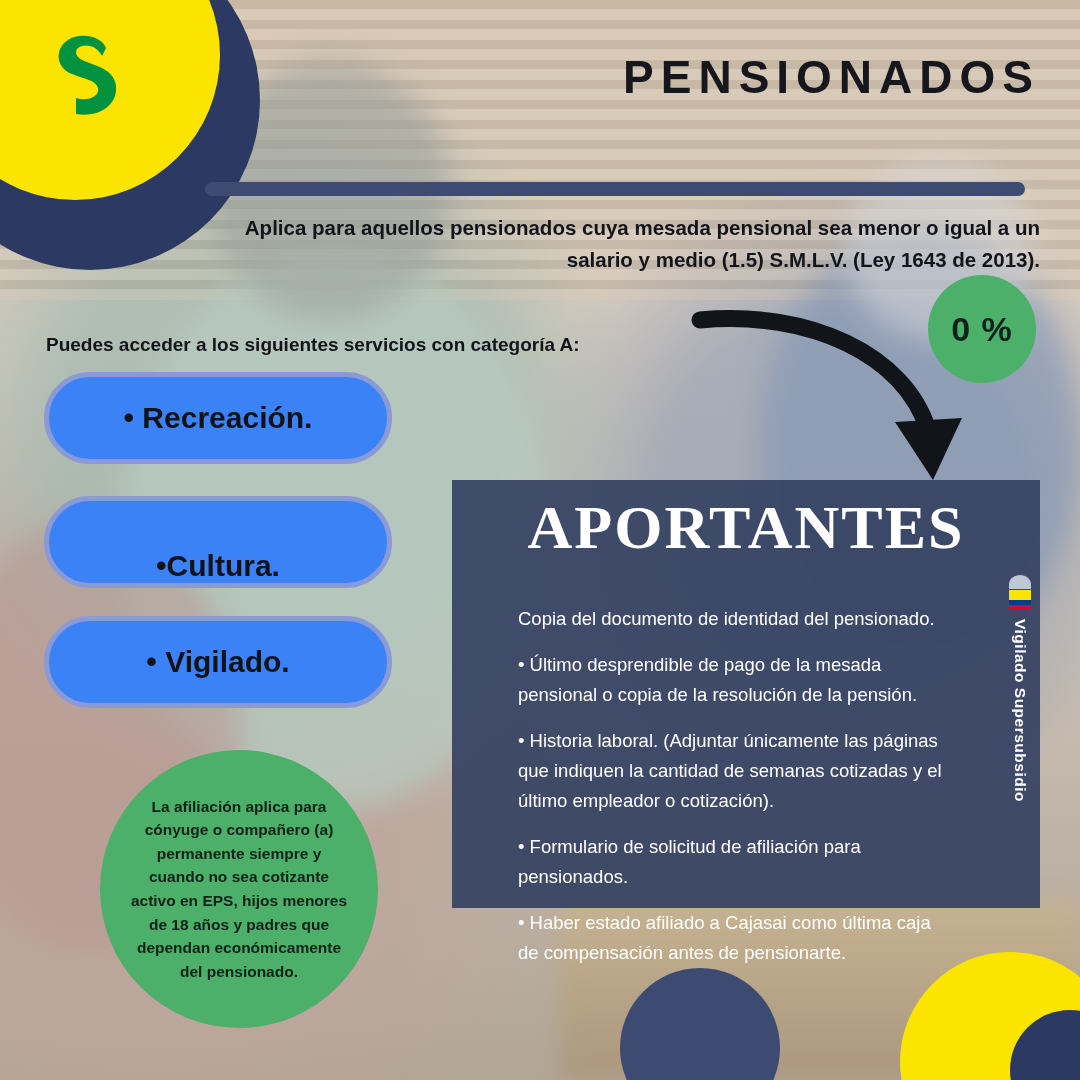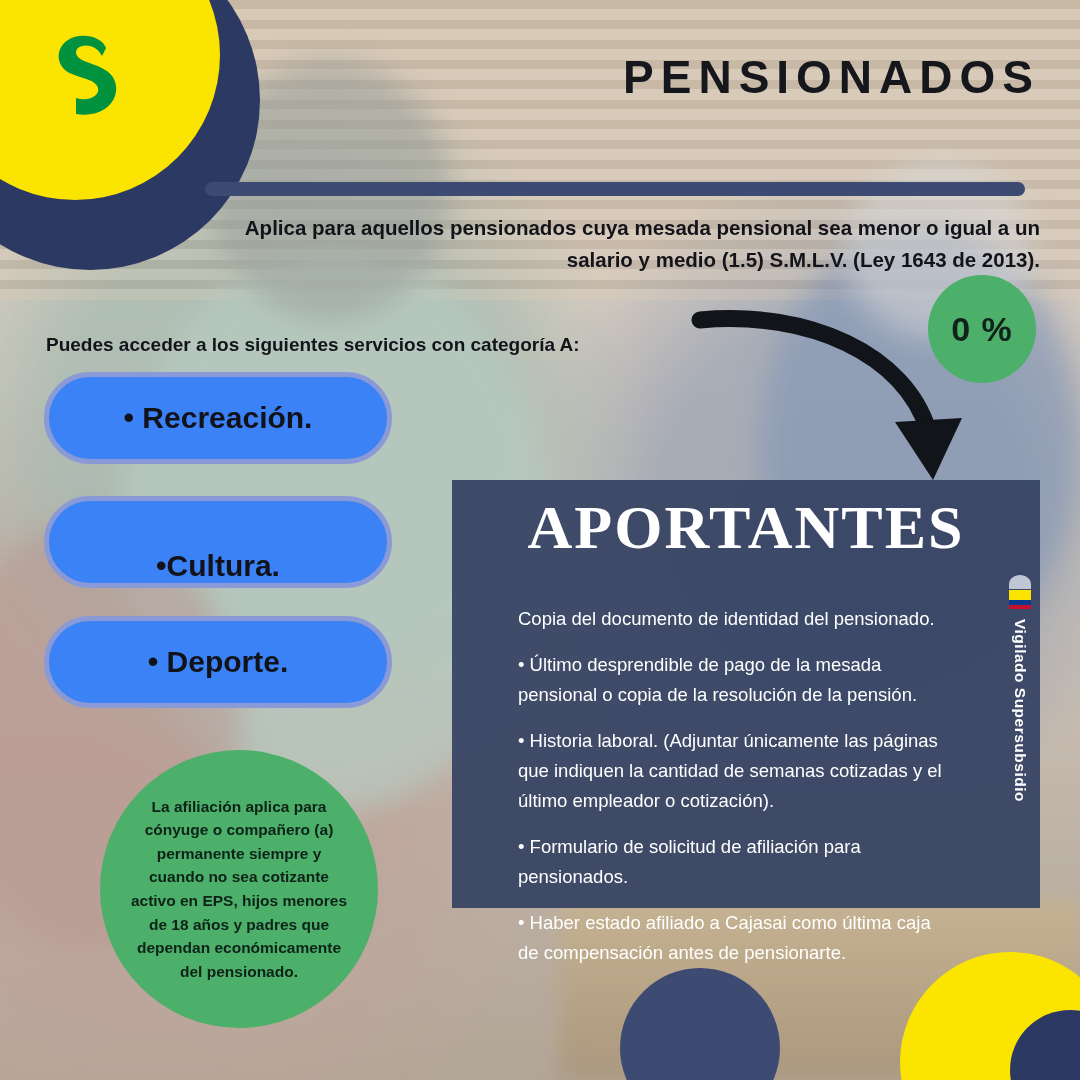--- a/index.html
+++ b/index.html
@@ -204,21 +204,21 @@
     <path d="M205 122 L243 180 L272 118 Z" fill="#111418"></path>
   </svg>
 
   <div class="pill pill-1">
     <span>• Recreación.</span>
   </div>
   <div class="pill pill-2">
     <span>•Cultura.</span>
   </div>
   <div class="pill pill-3">
-    <span>• Deporte.</span>
+    <span>• Vigilado.</span>
   </div>
 
   <div class="note-circle">
     <span>La afiliación aplica para cónyuge o compañero (a) permanente siempre y cuando no sea cotizante activo en EPS, hijos menores de 18 años y padres que dependan económicamente del pensionado.</span>
   </div>
 
   <div class="req-panel">
     <div class="req-title">APORTANTES</div>
     <div class="req-body">
       <p>Copia del documento de identidad del pensionado.</p>

